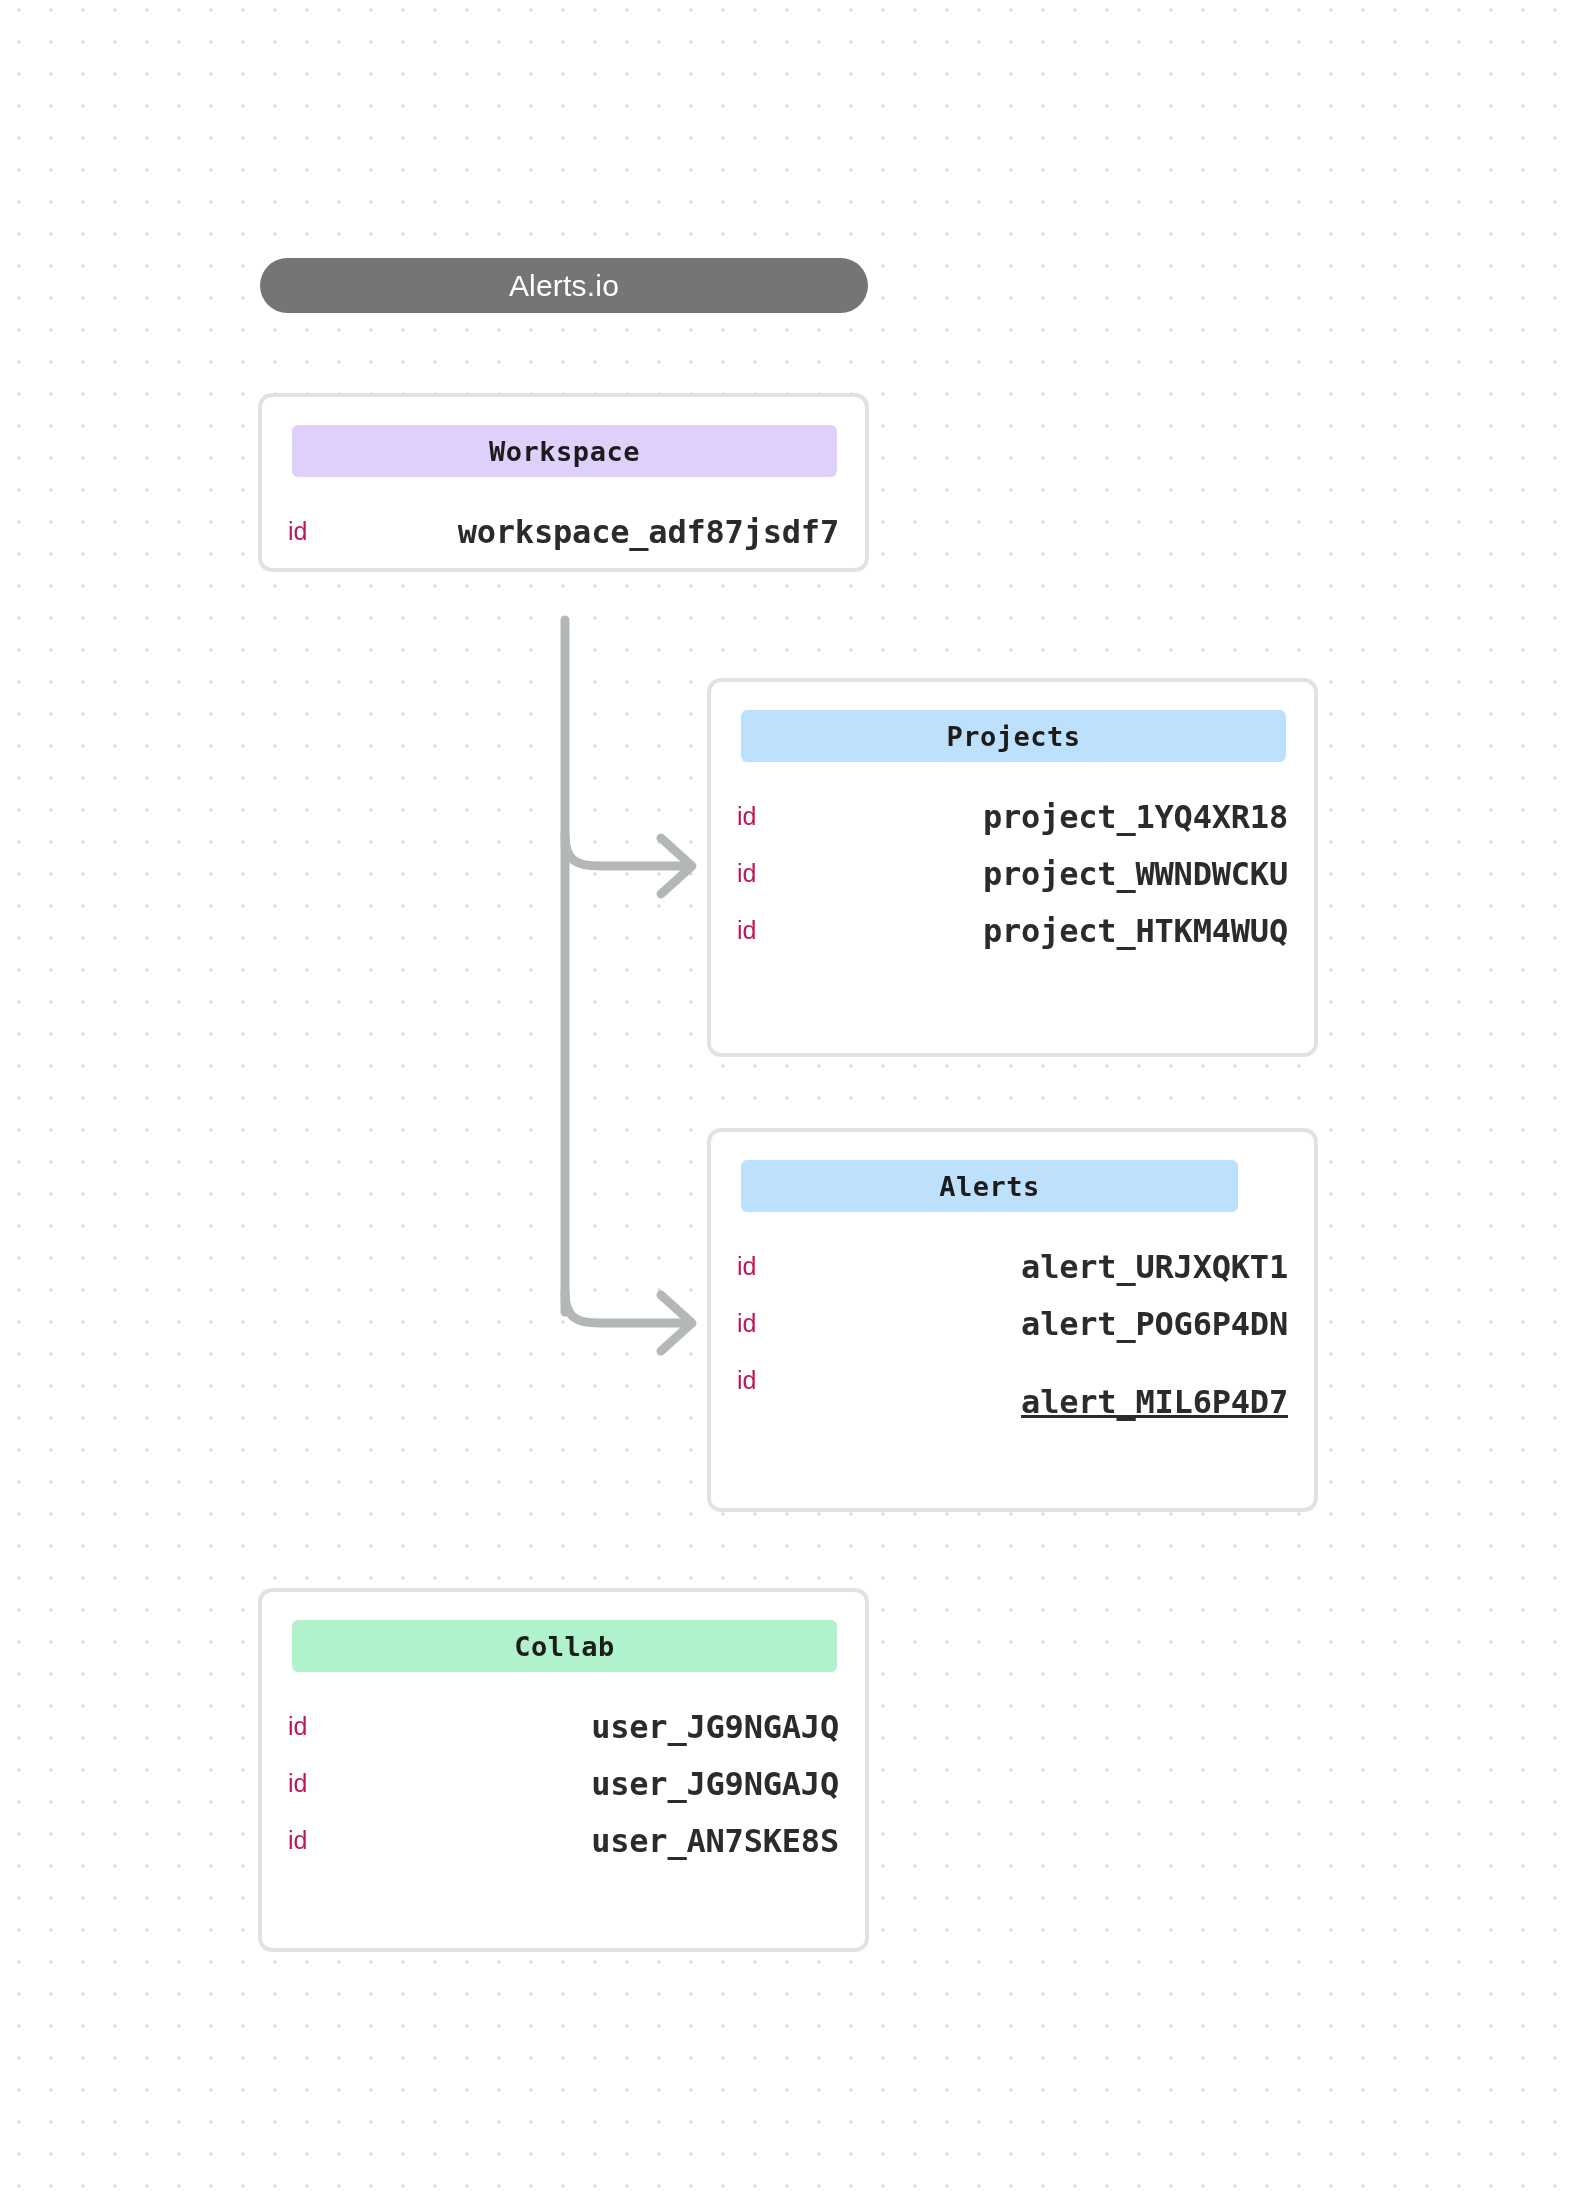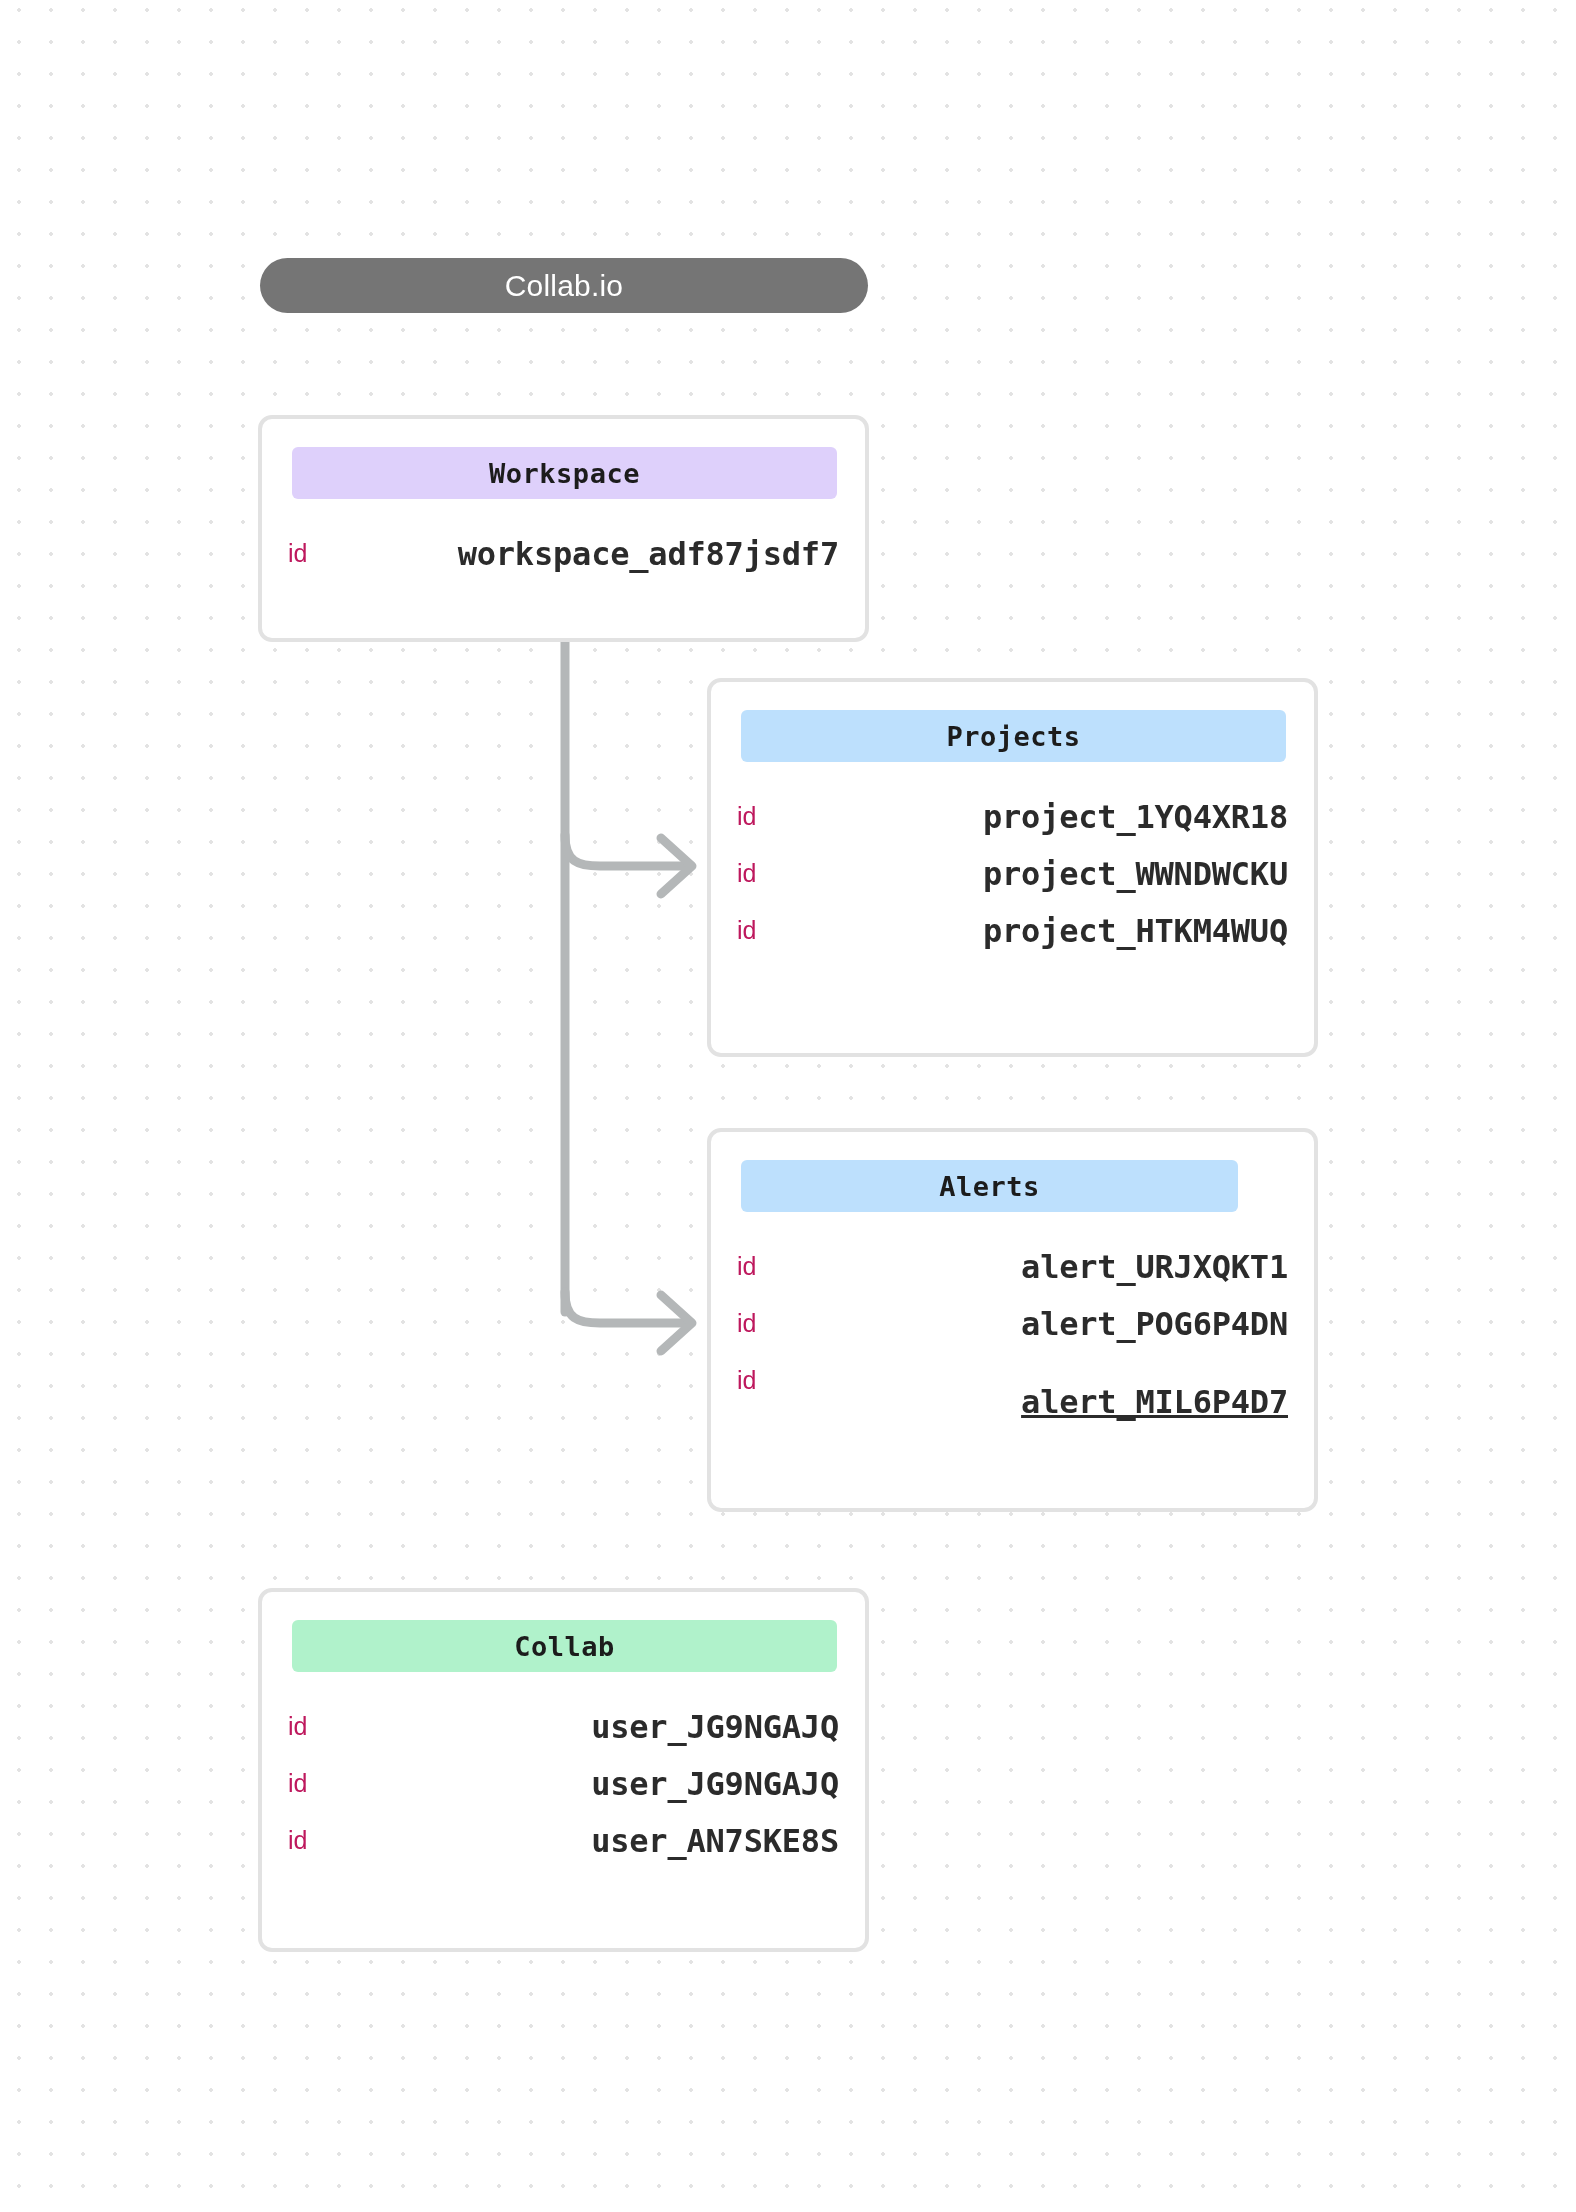--- a/index.html
+++ b/index.html
@@ -109,21 +109,21 @@
     font-family: "DejaVu Sans Mono", monospace;
     font-size: 32px;
     font-weight: 700;
     color: #2b2b2b;
     letter-spacing: -0.2px;
     line-height: 1;
     white-space: nowrap;
   }
 
   
-  #card-workspace { left: 258px; top: 415px;  width: 611px; height: 227px; }
+  #card-workspace { left: 258px; top: 393px;  width: 611px; height: 179px; }
   #card-workspace .card-header { width: 545px; background: #ded0fb; }
 
   #card-projects  { left: 707px; top: 678px;  width: 611px; height: 379px; padding-left: 37px; }
   #card-projects .card-header  { width: 545px; background: #bde0fd; }
 
   #card-alerts    { left: 707px; top: 1128px; width: 611px; height: 384px; }
   #card-alerts .card-header    { width: 497px; background: #bde0fd; }
   #card-alerts .row:nth-child(3) .row-val { position: absolute; right: 26px; top: 34px; text-decoration: underline; }
 
   #card-users     { left: 258px; top: 1588px; width: 611px; height: 364px; }
@@ -141,21 +141,21 @@
 
       <path d="M565,835 C565,862 578,866 600,866 L690,866"></path>
       <path d="M661,838 L692,866 L661,894"></path>
 
       <path d="M565,1292 C565,1319 578,1323 600,1323 L690,1323"></path>
       <path d="M661,1295 L692,1323 L661,1351"></path>
     </g>
   </svg>
 
   <div class="title-pill">
-    <span class="title-text">Collab.io</span>
+    <span class="title-text">Alerts.io</span>
   </div>
 
   <div class="card" id="card-workspace">
     <div class="card-header">
       <span class="header-text">Workspace</span>
     </div>
     <div class="rows">
       <div class="row">
         <span class="row-key">id</span>
         <span class="row-val">workspace_adf87jsdf7</span>

